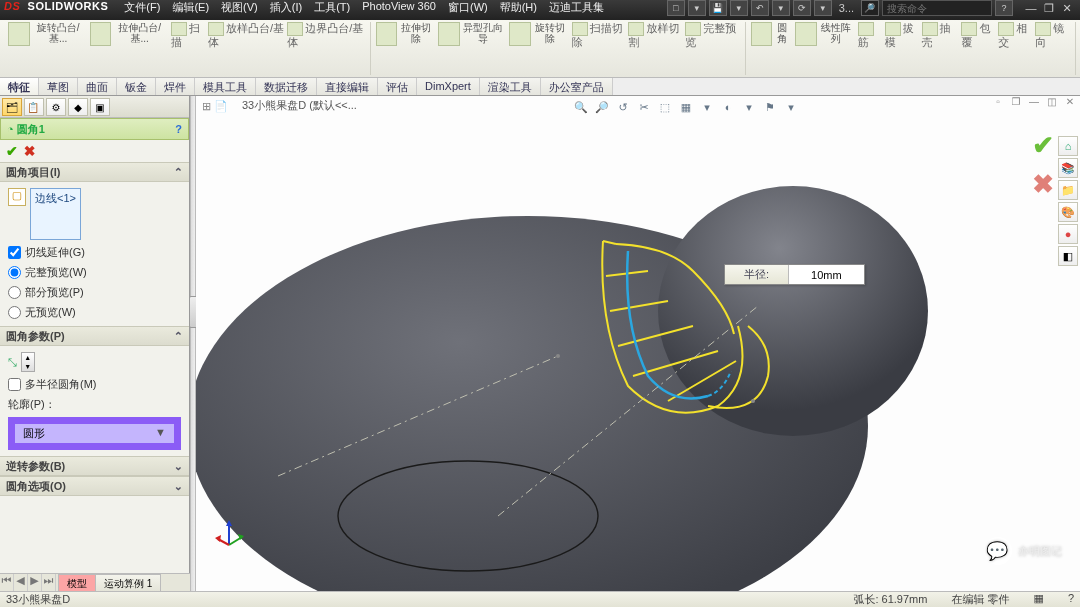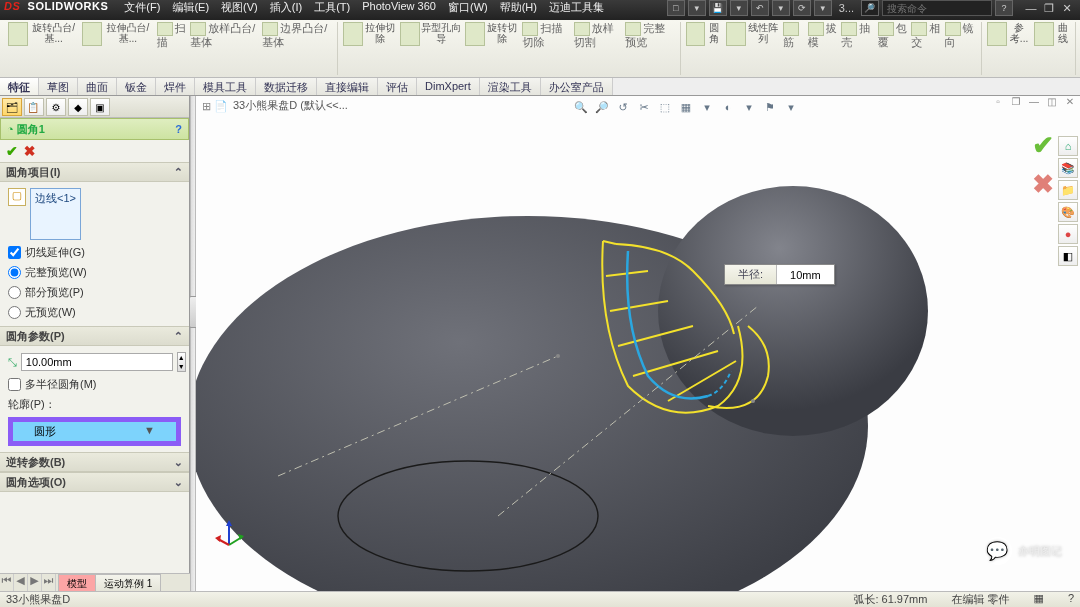--- a/index.html
+++ b/index.html
@@ -45,35 +45,35 @@
 .okrow .no{color:#d03020;font-weight:bold;font-size:14px}
 .sect-head{height:20px;background:linear-gradient(#eaeadd,#dcdcce);border-top:1px solid #c9c9b9;border-bottom:1px solid #c9c9b9;display:flex;align-items:center;padding:0 6px;font-weight:bold;color:#444}
 .sect-head .chev{margin-left:auto;color:#556}
 .sect-body{padding:6px 8px;display:flex;flex-direction:column;gap:5px;background:#f2f2ec}
 .listbox{border:1px solid #7aa6d8;background:#e9f4ff;height:52px;padding:2px 4px;color:#204a80}
 .chk,.rdo{display:flex;align-items:center;gap:4px;color:#333}
 .chk input,.rdo input{margin:0}
 .spin{display:flex;align-items:center;gap:4px}
 .spin input{flex:1;border:1px solid #aaa;padding:2px 4px;background:#fff}
 .spin .arrows{width:14px;height:20px;border:1px solid #aaa;background:linear-gradient(#fff,#ddd);font-size:7px;text-align:center;line-height:9px}
-.combo{border:5px solid #8b5cf6;background:#7dd3fc;padding:2px 21px;display:flex}
+.combo{border:7px solid #8b5cf6;background:#c4b5fd;padding:2px 8px;display:flex}
 .combo .dd{margin-left:auto;color:#555}
 
 
 .viewport{flex:1;background:#fdfdfd;position:relative;overflow:hidden}
 .doc-title{position:absolute;top:2px;left:24px;color:#555;font-size:11px}
 .vp-toolbar{position:absolute;top:2px;right:280px;display:flex;gap:3px}
 .vp-toolbar span{width:18px;height:18px;border:1px solid transparent;color:#678;text-align:center;line-height:16px;font-size:11px}
 .mdi-ctrl{position:absolute;top:0;right:2px;display:flex;gap:2px}
 .mdi-ctrl span{width:16px;height:14px;color:#888;text-align:center;font-size:10px}
 
 
 .callout{position:absolute;background:#fff;border:1px solid #888;box-shadow:1px 1px 2px rgba(0,0,0,.2);display:flex;align-items:center;font-size:10px}
-.callout .lbl{background:linear-gradient(#f6f6ee,#e6e6d6);padding:2px 13px;border-right:1px solid #bbb;color:#445}
-.callout .val{padding:2px 13px}
+.callout .lbl{background:linear-gradient(#f6f6ee,#e6e6d6);padding:2px 19px;border-right:1px solid #bbb;color:#445}
+.callout .val{padding:2px 22px}
 
 
 .rstrip{position:absolute;right:2px;top:40px;width:20px;display:flex;flex-direction:column;gap:2px}
 .rstrip span{width:20px;height:20px;border:1px solid #c6c6b6;background:linear-gradient(#fff,#eee);text-align:center;line-height:18px;font-size:11px}
 
 
 .confirm{position:absolute;right:26px;top:34px;display:flex;flex-direction:column;gap:8px;align-items:center}
 .confirm .yes{color:#6bbf3a;font-size:26px;font-weight:bold}
 .confirm .nox{color:#e08078;font-size:26px;font-weight:bold}
 
@@ -188,32 +188,20 @@
         <div><span class="rb-ico sm"></span><span>拔模</span></div>
         <div><span class="rb-ico sm"></span><span>抽壳</span></div>
       </div>
       <div class="rb-col" style="justify-content:center">
         <div><span class="rb-ico sm"></span><span>包覆</span></div>
         <div><span class="rb-ico sm"></span><span>相交</span></div>
         <div><span class="rb-ico sm"></span><span>镜向</span></div>
       </div>
     </div>
   </div>
-  <div class="ribbon-group">
-    <div style="display:flex;gap:4px">
-      <div class="rb-col">
-          <div class="rb-ico"></div>
-          <div class="rb-lbl">参考...</div>
-        </div>
-      <div class="rb-col">
-          <div class="rb-ico"></div>
-          <div class="rb-lbl">曲线</div>
-        </div>
-    </div>
-  </div>
 </div>
 
 <div class="cmdtabs">
   <span class="active">特征</span>
   <span>草图</span>
   <span>曲面</span>
   <span>钣金</span>
   <span>焊件</span>
   <span>模具工具</span>
   <span>数据迁移</span>
@@ -271,21 +259,20 @@
         </label>
     </div>
 
     <div class="sect-head">
       <span>圆角参数(P)</span>
       <span class="chev">⌃</span>
     </div>
     <div class="sect-body">
       <div class="spin">
         <span style="color:#3a6">⤡</span>
-        <input value="10.00mm" style="">
         <div class="arrows">▲<br>▼</div>
       </div>
       <label class="chk">
           <input type="checkbox" style="">
           <span>多半径圆角(M)</span>
         </label>
       <div style="color:#333">轮廓(P)：</div>
       <div class="combo">
           <span>圆形</span>
           <span class="dd">▼</span>
@@ -302,21 +289,21 @@
     </div>
   </div>
 
   <div class="splitter">
       <div class="grip"></div>
     </div>
 
   <div class="viewport">
     <span style="position:absolute;top:4px;left:6px;color:#888">⊞</span>
     <span style="position:absolute;top:4px;left:18px;color:#c90">📄</span>
-    <div class="doc-title"><span style="margin-left:13px">33小熊果盘D  (默认&lt;&lt;...</span></div>
+    <div class="doc-title"><span style="margin-left:22px">33小熊果盘D  (默认&lt;&lt;...</span></div>
 
     <div class="vp-toolbar">
       <span>🔍</span>
       <span>🔎</span>
       <span>↺</span>
       <span>✂</span>
       <span>⬚</span>
       <span>▦</span>
       <span>▾</span>
       <span>◐</span>

